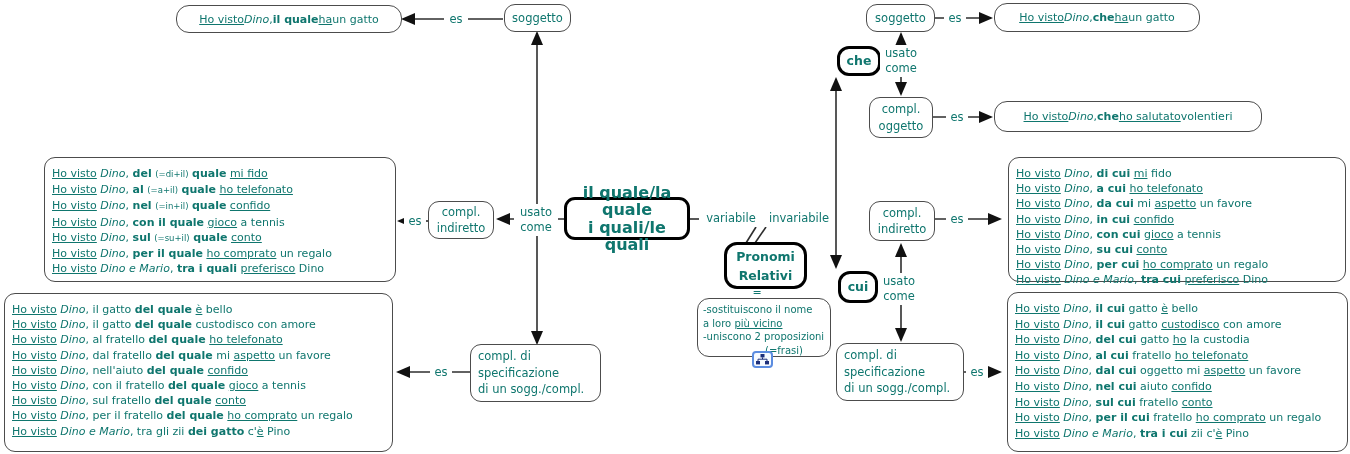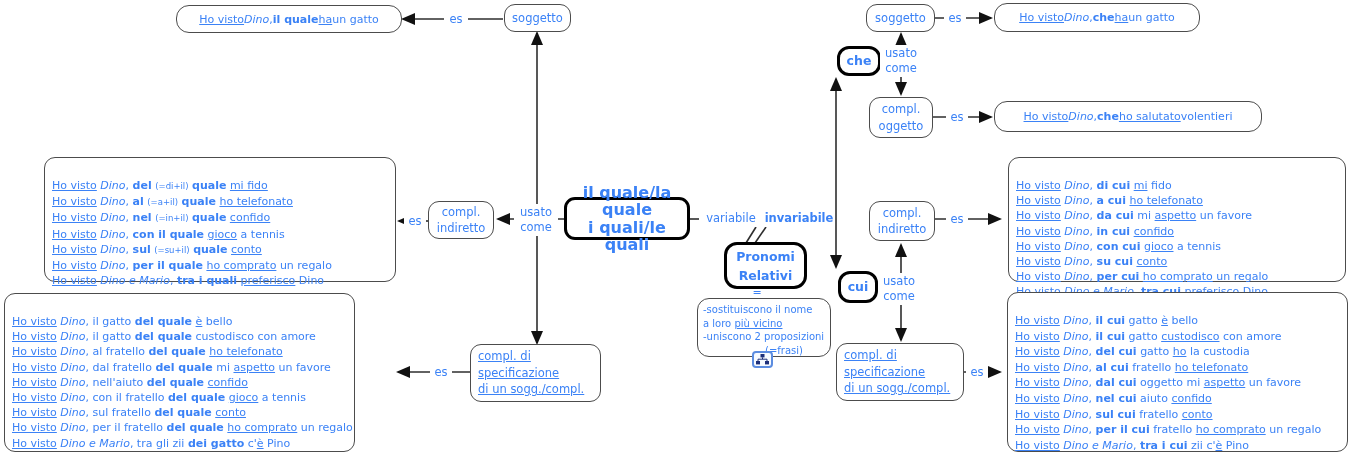--- a/index.html
+++ b/index.html
@@ -1,35 +1,35 @@
 <!DOCTYPE html>
 <html><head>
 <meta charset="utf-8">
 <style>
   html,body{margin:0;padding:0;background:#fff;}
   #canvas{
     position:relative;width:1350px;height:454px;background:#fff;
-    font-family:"DejaVu Sans","Liberation Sans",sans-serif;color:#3b82f6;
+    font-family:"DejaVu Sans","Liberation Sans",sans-serif;color:#0f766e;
     overflow:hidden;
   }
   #edges{position:absolute;left:0;top:0;width:1350px;height:454px;}
   .box{
     position:absolute;background:#fff;border:1.5px solid #4c4c4c;border-radius:11px;
     display:flex;flex-direction:column;justify-content:center;align-items:center;
     box-sizing:border-box;
   }
   .sentence{
     font-size:11px;white-space:nowrap;padding:2px 8px;flex-direction:row;
   }
   .listbox{
-    align-items:flex-start;justify-content:flex-start;padding:20px 7px;
+    align-items:flex-start;justify-content:flex-start;padding:8px 7px;
     font-size:11px;line-height:15.2px;white-space:nowrap;
   }
   .nodebox{font-size:11.5px;line-height:16.5px;text-align:center;}
-  .nodebox.left-align{align-items:flex-start;text-align:right;padding:2px 7px;text-decoration:underline;}
+  .nodebox.left-align{align-items:flex-start;text-align:right;padding:2px 7px;}
   .mainnode{
     border:3px solid #000;border-radius:11px;font-weight:bold;font-size:16px;
     line-height:17.5px;text-align:center;
   }
   .label{
     position:absolute;background:#fff;font-size:11.5px;line-height:15px;
     display:flex;flex-direction:column;align-items:center;justify-content:center;
     text-align:center;white-space:nowrap;
   }
   .seg-u{text-decoration:underline;}
@@ -124,40 +124,40 @@
   <div class="label" style="left:514px;top:204px;width:44px;height:32px;">
       <div>usato</div>
       <div>come</div>
     </div>
 
   <div class="box mainnode" style="left:564px;top:197px;width:126px;height:43px;">
       <div>il quale/la quale</div>
       <div>i quali/le quali</div>
     </div>
 
-  <div class="box listbox" style="left:4px;top:293px;width:351px;height:159px;">
+  <div class="box listbox" style="left:4px;top:293px;width:389px;height:159px;">
       <div><span class="seg-u">Ho visto</span><span> </span><span class="seg-i">Dino</span><span>, il gatto </span><span class="seg-b">del quale</span><span> </span><span class="seg-u">è</span><span> bello</span></div>
       <div><span class="seg-u">Ho visto</span><span> </span><span class="seg-i">Dino</span><span>, il gatto </span><span class="seg-b">del quale</span><span> custodisco con amore</span></div>
       <div><span class="seg-u">Ho visto</span><span> </span><span class="seg-i">Dino</span><span>, al fratello </span><span class="seg-b">del quale</span><span> </span><span class="seg-u">ho telefonato</span></div>
       <div><span class="seg-u">Ho visto</span><span> </span><span class="seg-i">Dino</span><span>, dal fratello </span><span class="seg-b">del quale</span><span> mi </span><span class="seg-u">aspetto</span><span> un favore</span></div>
       <div><span class="seg-u">Ho visto</span><span> </span><span class="seg-i">Dino</span><span>, nell'aiuto </span><span class="seg-b">del quale</span><span> </span><span class="seg-u">confido</span></div>
       <div><span class="seg-u">Ho visto</span><span> </span><span class="seg-i">Dino</span><span>, con il fratello </span><span class="seg-b">del quale</span><span> </span><span class="seg-u">gioco</span><span> a tennis</span></div>
       <div><span class="seg-u">Ho visto</span><span> </span><span class="seg-i">Dino</span><span>, sul fratello </span><span class="seg-b">del quale</span><span> </span><span class="seg-u">conto</span></div>
       <div><span class="seg-u">Ho visto</span><span> </span><span class="seg-i">Dino</span><span>, per il fratello </span><span class="seg-b">del quale</span><span> </span><span class="seg-u">ho comprato</span><span> un regalo</span></div>
       <div><span class="seg-u">Ho visto</span><span> </span><span class="seg-i">Dino e Mario</span><span>, tra gli zii </span><span class="seg-b">dei gatto</span><span> c'</span><span class="seg-u">è</span><span> Pino</span></div>
     </div>
   <div class="label" style="left:430px;top:364px;width:22px;height:16px;">es</div>
   <div class="box nodebox left-align" style="left:470px;top:344px;width:131px;height:58px;">
       <div>compl. di</div>
       <div>specificazione</div>
       <div>di un sogg./compl.</div>
     </div>
 
   <div class="label" style="left:699px;top:210px;width:64px;height:17px;">variabile</div>
-  <div class="label" style="left:765px;top:210px;width:68px;height:17px;font-weight:bold;">invariabile</div>
+  <div class="label" style="left:765px;top:210px;width:68px;height:17px;">invariabile</div>
   <div class="box mainnode" style="left:724px;top:242px;width:83px;height:47px;border-radius:13px;font-size:12.5px;line-height:19px;">
       <div>Pronomi</div>
       <div>Relativi</div>
     </div>
   <div class="label" style="left:747px;top:286px;width:20px;height:12px;font-size:11px;background:transparent;">=</div>
   <div class="box defbox" style="left:697px;top:298px;width:134px;height:59px;">
       <div><span>-sostituiscono il nome</span></div>
       <div><span> a loro </span><span class="seg-u">più vicino</span></div>
       <div><span>-uniscono 2 proposizioni</span></div>
       <div><span class="seg-r">(=frasi)</span></div>

